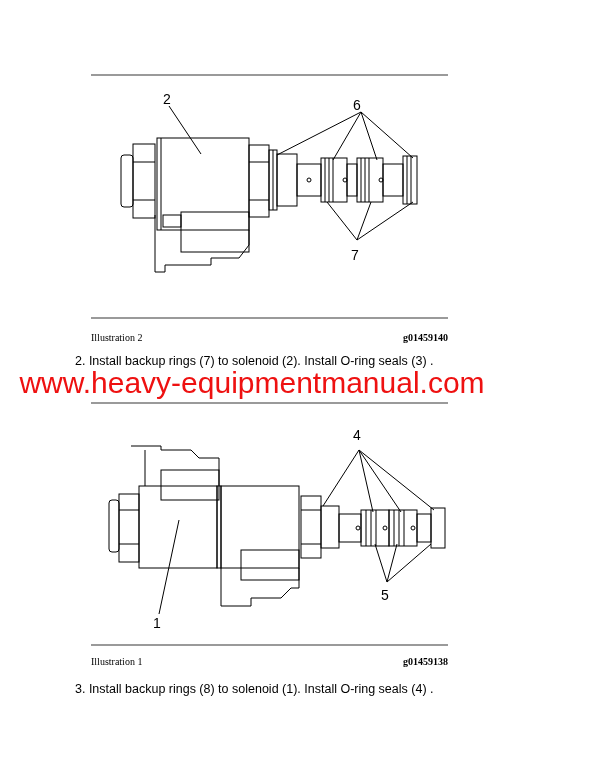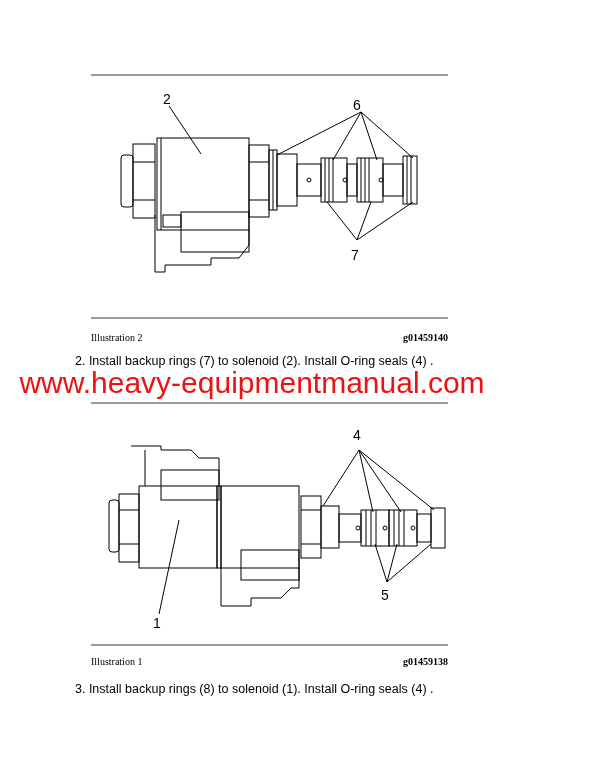--- a/index.html
+++ b/index.html
@@ -67,21 +67,21 @@
     <line x1="266" y1="160" x2="322" y2="122"></line>
   </g>
   <text x="72" y="24">2</text>
   <text x="262" y="30">6</text>
   <text x="260" y="180">7</text>
 </svg>
 
 <div class="rule" style="top:317px;"></div>
 <div class="caption" style="top:332px; left:91px;">Illustration 2</div>
 <div class="caption" style="top:332px; right:152px;font-weight:bold;">g01459140</div>
-<div class="step" style="top:354px;">2.  Install backup rings (7) to solenoid (2). Install O-ring seals (4) .</div>
+<div class="step" style="top:354px;">2.  Install backup rings (7) to solenoid (2). Install O-ring seals (3) .</div>
 
 <div class="watermark">www.heavy-equipmentmanual.com</div>
 
 <div class="rule" style="top:402px;"></div>
 
 <svg class="fig" style="top:410px;" width="357" height="230" viewBox="0 0 357 230">
   <g fill="none" stroke="#000" stroke-width="1">
 
     <rect x="18" y="90" width="10" height="52" rx="3"></rect>
     <rect x="28" y="84" width="20" height="68"></rect>

